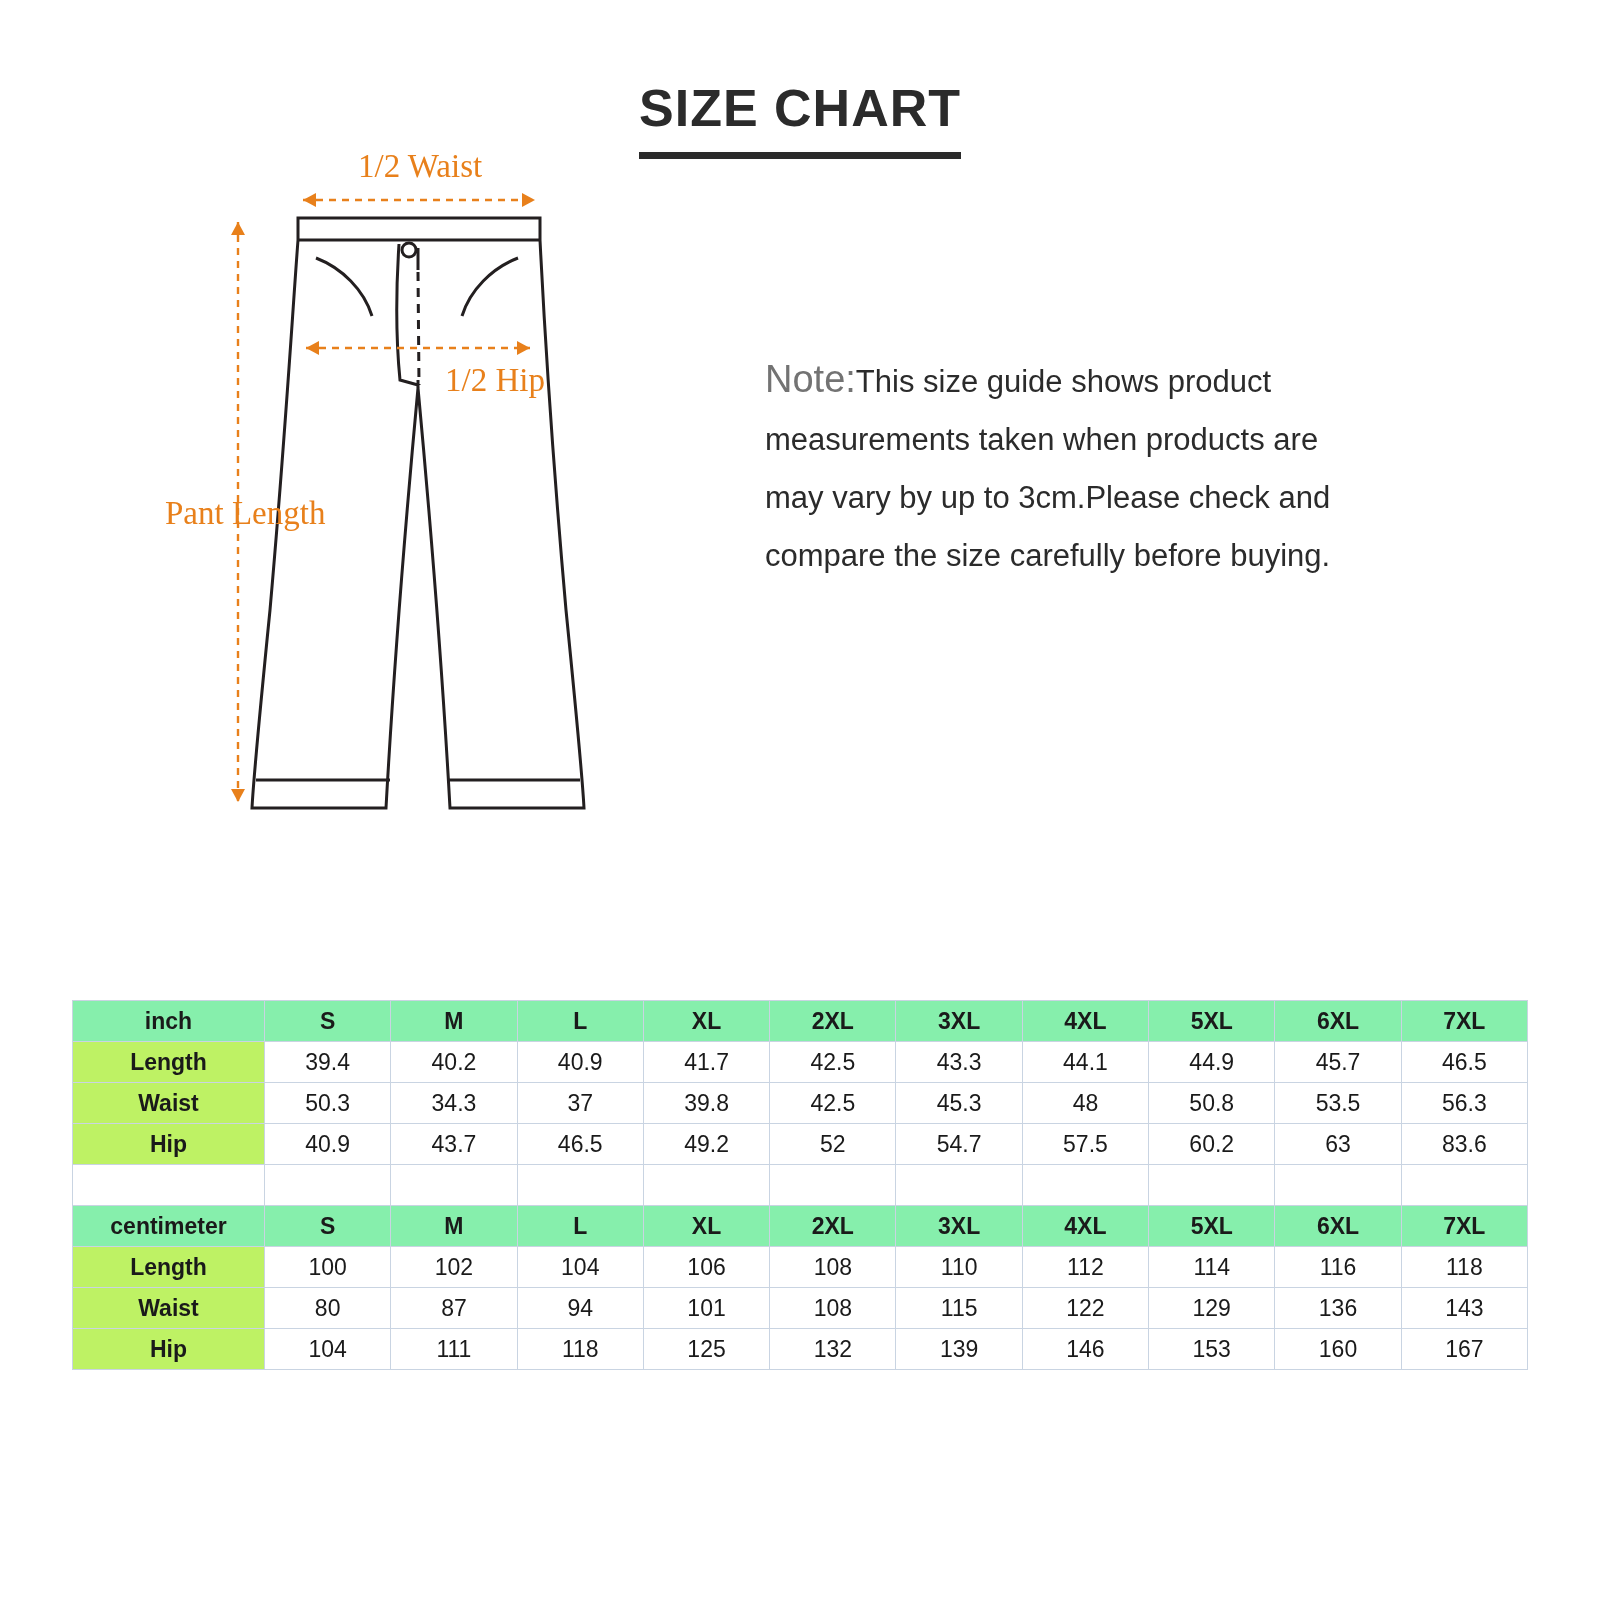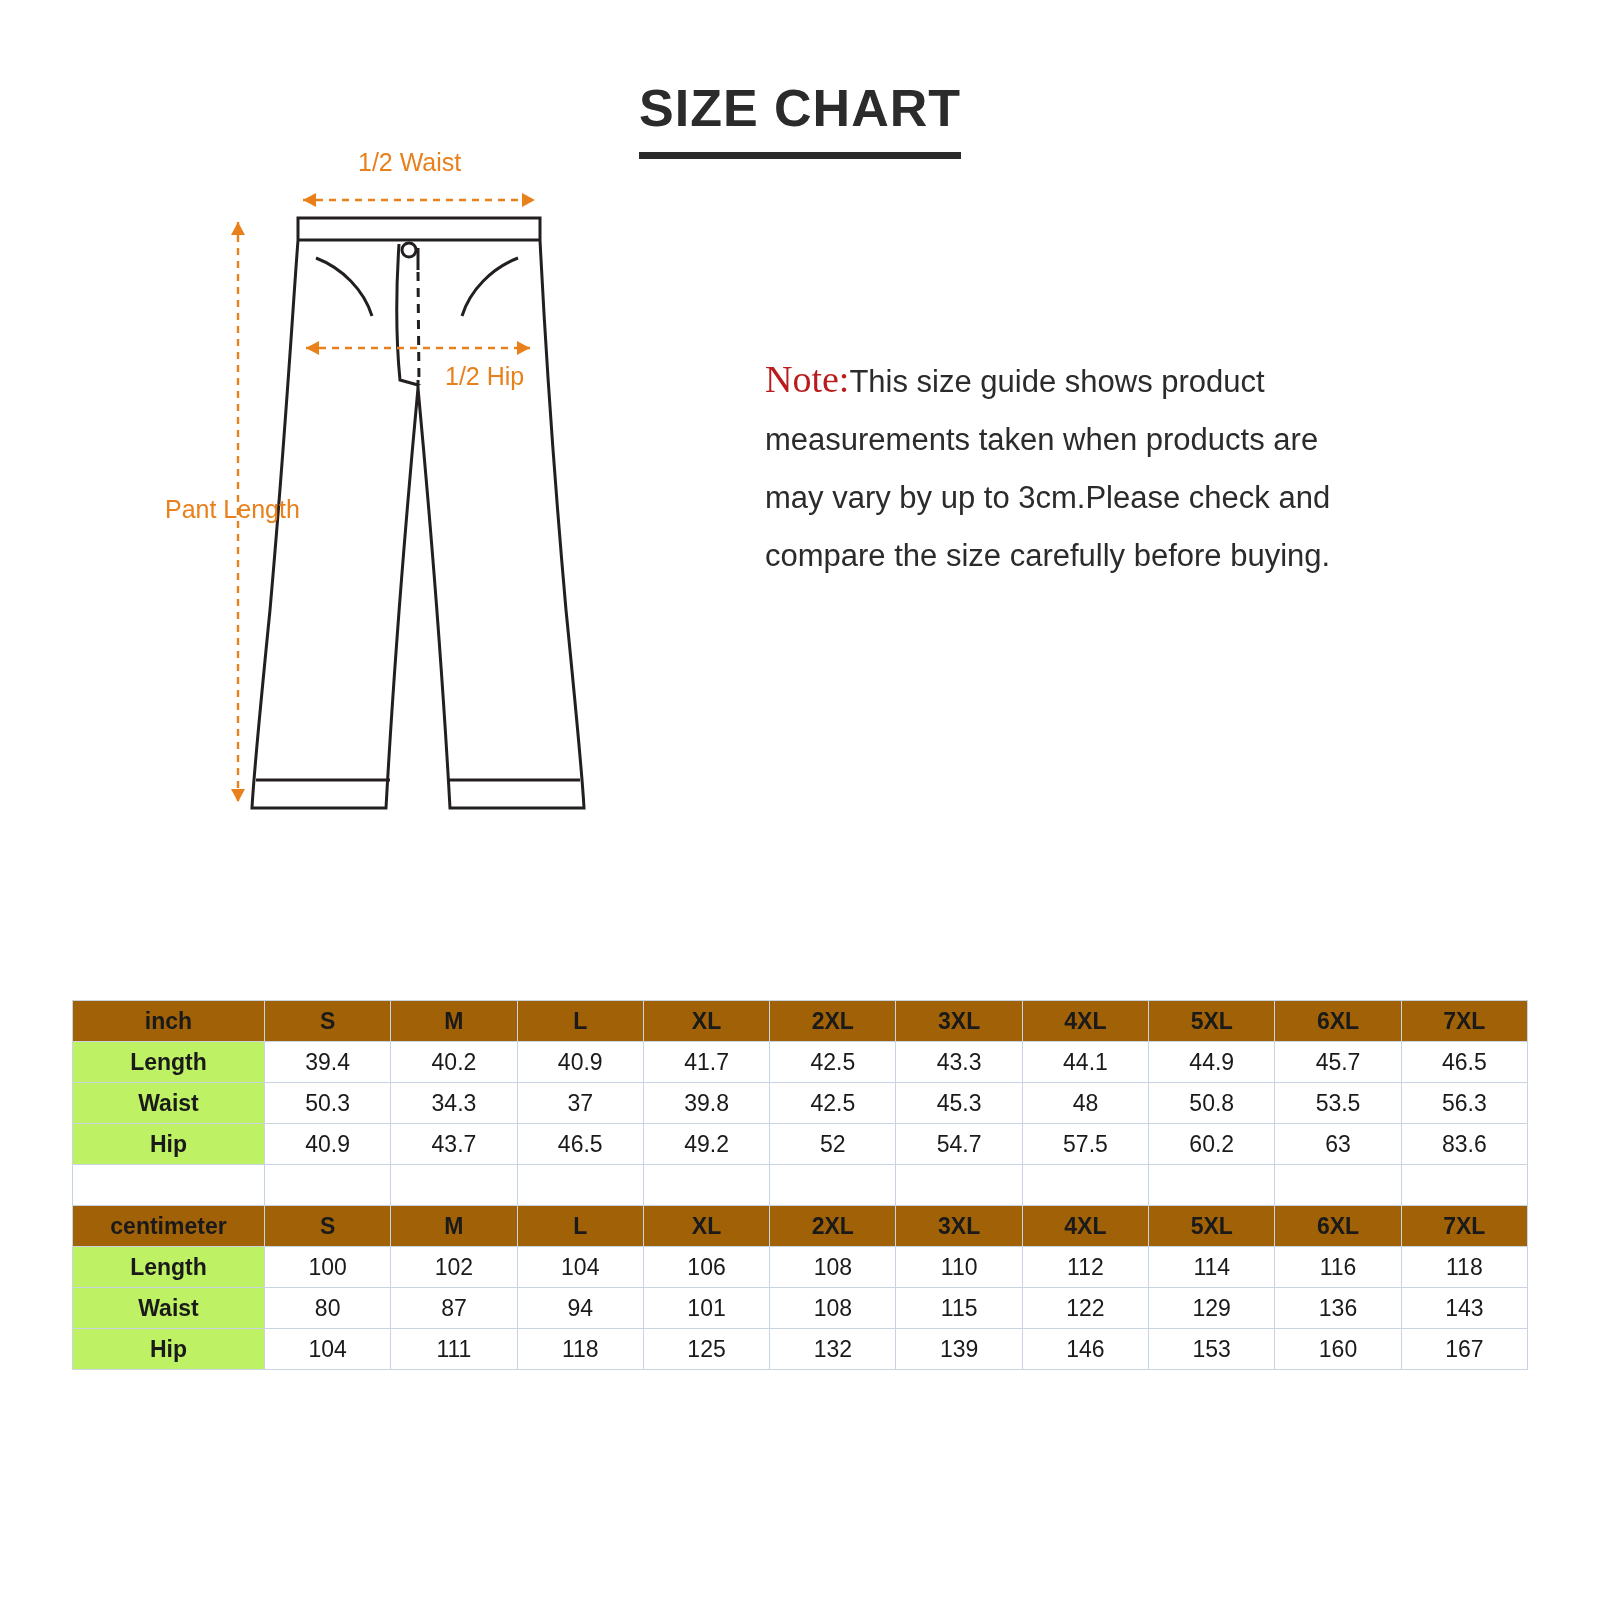--- a/index.html
+++ b/index.html
@@ -45,44 +45,43 @@
     left: 120px;
     top: 140px;
     width: 620px;
     height: 720px;
   }
   .diagram svg { display: block; }
 
   .dim-label {
     position: absolute;
     color: #e8801b;
-    font-size: 25px;
-    font-family: Liberation Sans, sans-serif;
+    font-size: 33px;
+    font-family: Liberation Serif, serif;
     white-space: nowrap;
   }
   .lbl-half-waist { left: 238px; top: 8px; }
   .lbl-half-hip   { left: 325px; top: 222px; }
   .lbl-pant-len   { left: 45px;  top: 355px; }
 
   
   .note {
     position: absolute;
     left: 765px;
     top: 350px;
     width: 720px;
   }
   .note-line {
     font-size: 31px;
     line-height: 58px;
     color: #2b2b2b;
   }
   .note-head {
-    color: #b91c1c;
+    color: #737373;
     font-size: 38px;
-    font-family: Liberation Serif, serif;
   }
 
   
   .table-wrap {
     position: absolute;
     left: 72px;
     top: 1000px;
     width: 1456px;
   }
   table.size-table {
@@ -92,21 +91,21 @@
   }
   table.size-table td {
     border: 1px solid #c9d4e2;
     height: 40px;
     text-align: center;
     font-size: 23px;
     color: #1a1a1a;
     padding: 0;
   }
   td.head-cell {
-    background: #a16207;
+    background: #86efac;
     font-weight: bold;
   }
   td.row-head {
     background: #bef264;
     font-weight: bold;
   }
   td.blank-row {
     height: 38px;
     background: #ffffff;
   }

